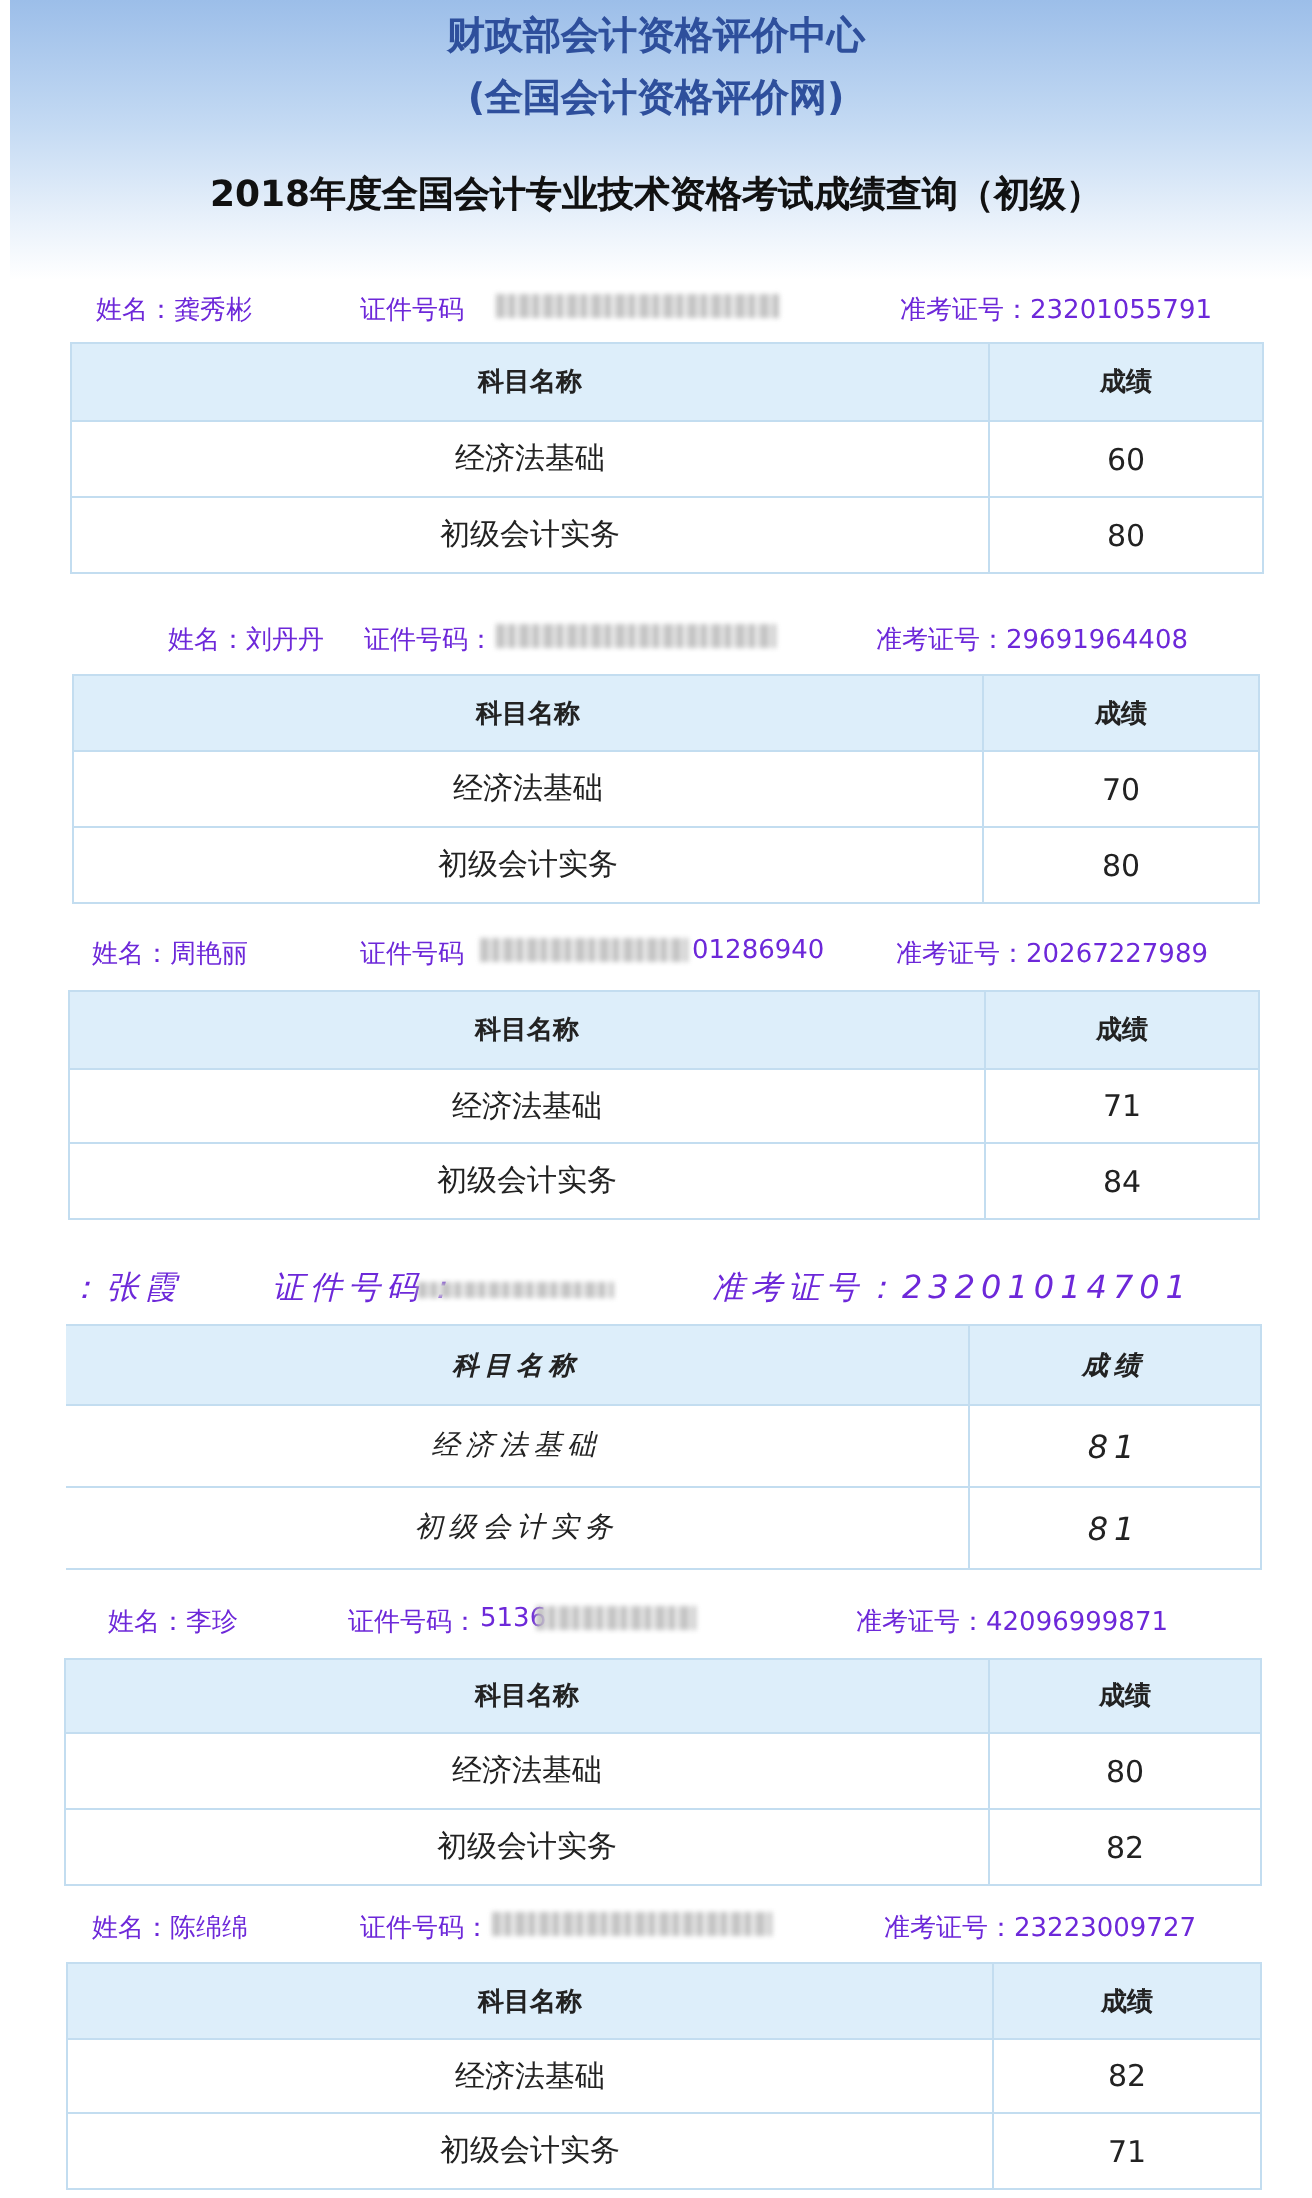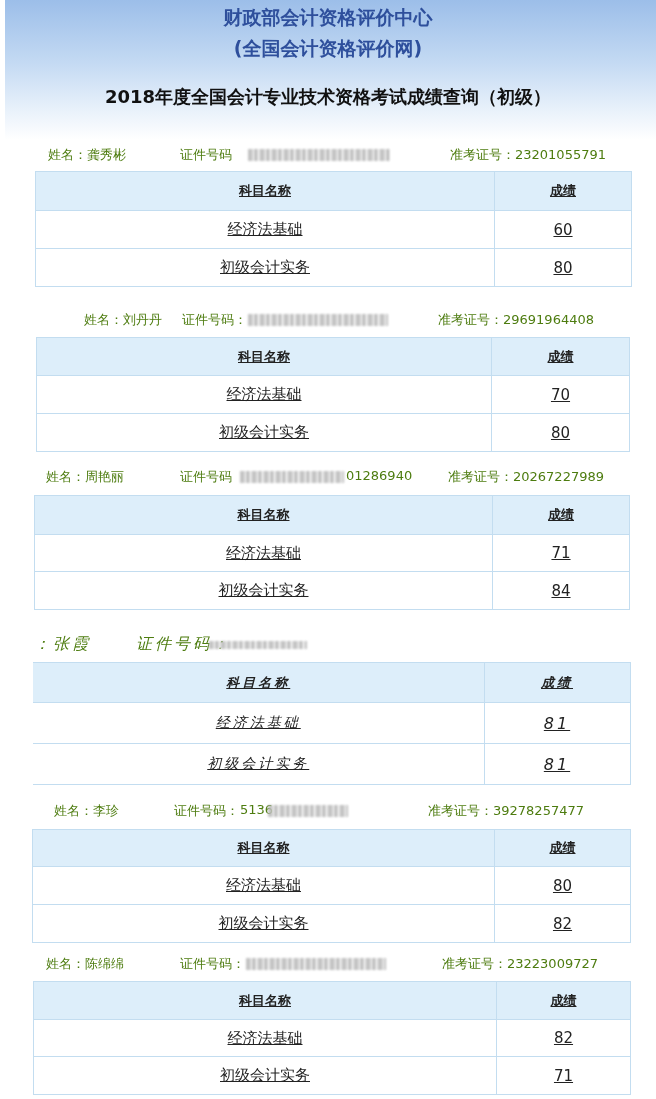--- a/index.html
+++ b/index.html
@@ -17,31 +17,31 @@
     position:absolute; left:0; width:656px; text-align:center;
     color:#2e4f9c; font-size:19px; font-weight:bold; letter-spacing:0px;
   }
   .org-title.l1 { top:5px; }
   .org-title.l2 { top:36px; }
   .query-title {
     position:absolute; left:0; width:656px; top:85px; text-align:center;
     color:#111; font-size:18px; font-weight:bold;
   }
   .info-line {
-    position:absolute; font-size:13px; color:#4d7c0f; white-space:nowrap;text-decoration:underline;
+    position:absolute; font-size:13px; color:#6d28d9; white-space:nowrap;text-decoration:underline;
   }
   .info-line span { position:absolute; top:0; white-space:nowrap; }
   .blurred {
     display:inline-block; height:12px; vertical-align:middle;
     background:repeating-linear-gradient(90deg, #b9b9b9 0 4px, #dcdcdc 4px 7px, #a8a8a8 7px 9px, #e6e6e6 9px 12px);
     filter:blur(1.2px); opacity:0.85;
   }
   table.score-table {
     position:absolute; border-collapse:collapse; table-layout:fixed;
-    font-size:15px; color:#222;text-decoration:underline;
+    font-size:15px; color:#222;
   }
   table.score-table td, table.score-table th {
     border:1px solid #c3ddf0; text-align:center; padding:0;
   }
   table.score-table th {
     background:#ddeefa; font-weight:bold; font-size:13px; color:#222;
   }
   table.score-table.noleft td:first-child, table.score-table.noleft th:first-child { border-left:none; }
   .hand { font-style:italic; letter-spacing:3px; }
   .hand-small { font-size:16px; }
@@ -133,20 +133,21 @@
         <td>初级会计实务</td>
         <td>84</td>
       </tr>
 </tbody>
   </table>
 
 <div class="info-line hand hand-small" style="left:34px; top:634px; width:580px; height:18px;">
   <span style="left:0;">：张霞</span>
   <span style="left:102px;">证件号码：</span>
   <span style="left:175px;"><span class="blurred" style="position:static;width:98px;height:8px;"></span></span>
+  <span style="left:322px;">准考证号：23201014701</span>
 </div>
 <table class="score-table noleft hand" style="left:33px; top:662px; width:597px; font-size:14px;">
   <colgroup>
       <col style="width:451px">
       <col style="width:146px">
     </colgroup>
   <tbody>
       <tr style="height:40px;">
         <th>科目名称</th>
         <th>成绩</th>
@@ -160,21 +161,21 @@
         <td class="hand-small">81</td>
       </tr>
 </tbody>
   </table>
 
 <div class="info-line" style="left:54px; top:802px; width:570px; height:18px;">
   <span style="left:0;">姓名：李珍</span>
   <span style="left:120px;">证件号码：</span>
   <span style="left:186px;">5136</span>
   <span style="left:214px;"><span class="blurred" style="position:static;width:80px;"></span></span>
-  <span style="left:374px;">准考证号：39278257477</span>
+  <span style="left:374px;">准考证号：42096999871</span>
 </div>
 <table class="score-table" style="left:32px; top:829px; width:598px;">
   <colgroup>
       <col style="width:462px">
       <col style="width:136px">
     </colgroup>
   <tbody>
       <tr style="height:37px;">
         <th>科目名称</th>
         <th>成绩</th>

